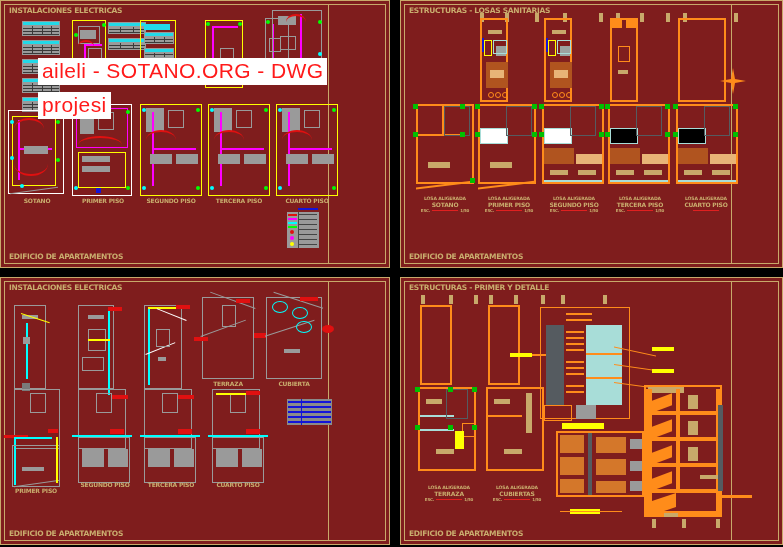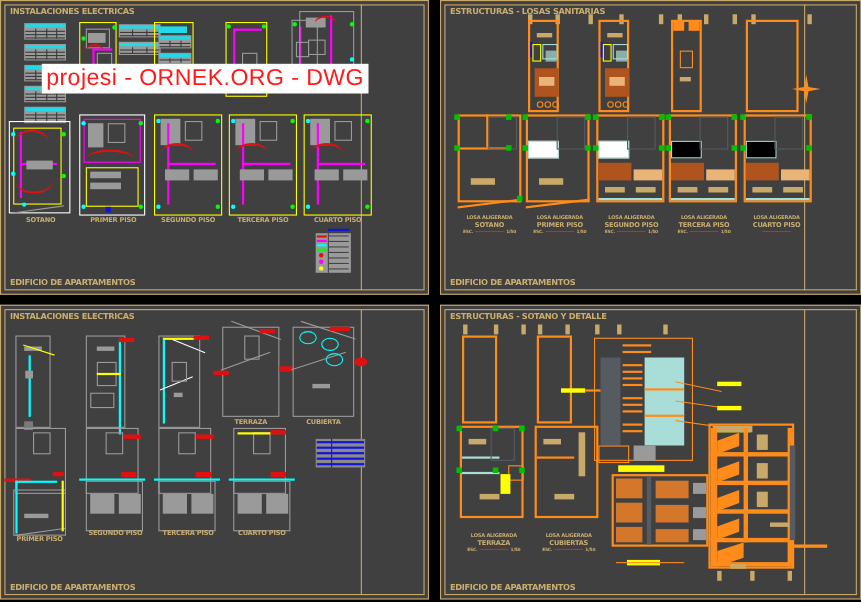--- a/index.html
+++ b/index.html
@@ -1,19 +1,19 @@
 <!DOCTYPE html>
 <html><head>
 <meta charset="utf-8">
 <style>
   html,body{margin:0;padding:0;background:#000;}
   body{width:783px;height:547px;overflow:hidden;font-family:"Liberation Sans",sans-serif;}
   #stage{position:relative;width:783px;height:547px;background:#000;}
 
-  .sheet{position:absolute;background:#404040;}
+  .sheet{position:absolute;background:#7f1d1d;}
   .sheet .outer{position:absolute;inset:0;border:1px solid #c8a96a;box-sizing:border-box;}
   .sheet .inner{position:absolute;left:4px;top:4px;right:4px;bottom:4px;border:1px solid #c8a96a;box-sizing:border-box;}
   .sheet .tblock{position:absolute;top:4px;bottom:4px;width:56px;right:4px;border-left:1px solid #c8a96a;box-sizing:border-box;}
 
   .ttl{position:absolute;color:#c9ad6e;font-weight:bold;letter-spacing:-0.3px;white-space:nowrap;
        font-family:"DejaVu Sans",sans-serif;}
   .ttl-top{font-size:7.5px;top:6px;left:9px;}
   .ttl-bot{font-size:7.5px;bottom:7px;left:9px;}
 
   .plabel{position:absolute;color:#c9ad6e;font-weight:bold;font-size:6px;white-space:nowrap;
@@ -526,21 +526,21 @@
     </div>
     <div class="plabel" style="left:209px;top:204px;width:58px;">
       <span class="l2">CUARTO PISO</span>
     </div>
   </div>
 
   <div class="sheet" style="left:400px;top:277px;width:383px;height:268px;">
     <div class="outer"></div>
     <div class="inner"></div>
     <div class="tblock" style="width:48px;"></div>
-    <div class="ttl ttl-top">ESTRUCTURAS - SOTANO Y DETALLE</div>
+    <div class="ttl ttl-top">ESTRUCTURAS - PRIMER Y DETALLE</div>
     <div class="ttl ttl-bot">EDIFICIO DE APARTAMENTOS</div>
 
     <div class="fil" style="left:21px;top:18px;width:4px;height:9px;background:#c8a96a;"></div>
     <div class="fil" style="left:49px;top:18px;width:4px;height:9px;background:#c8a96a;"></div>
     <div class="fil" style="left:74px;top:18px;width:4px;height:9px;background:#c8a96a;"></div>
     <div class="fil" style="left:89px;top:18px;width:4px;height:9px;background:#c8a96a;"></div>
     <div class="fil" style="left:114px;top:18px;width:4px;height:9px;background:#c8a96a;"></div>
     <div class="fil" style="left:141px;top:18px;width:4px;height:9px;background:#c8a96a;"></div>
     <div class="fil" style="left:161px;top:18px;width:4px;height:9px;background:#c8a96a;"></div>
     <div class="fil" style="left:203px;top:18px;width:4px;height:9px;background:#c8a96a;"></div>
@@ -641,15 +641,16 @@
     <div class="fil" style="left:288px;top:170px;width:10px;height:14px;background:#c8a96a;"></div>
     <div class="fil" style="left:300px;top:198px;width:18px;height:4px;background:#c8a96a;"></div>
     <div class="fil" style="left:318px;top:128px;width:5px;height:86px;background:#555b60;"></div>
     <div class="ln" style="left:320px;top:218px;width:32px;height:3px;background:#ff8c1a;"></div>
     <div class="fil" style="left:264px;top:236px;width:14px;height:4px;background:#c8a96a;"></div>
     <div class="fil" style="left:252px;top:242px;width:4px;height:9px;background:#c8a96a;"></div>
     <div class="fil" style="left:282px;top:242px;width:4px;height:9px;background:#c8a96a;"></div>
     <div class="fil" style="left:316px;top:242px;width:4px;height:9px;background:#c8a96a;"></div>
   </div>
 
-  <div id="wm1">projesi - ORNEK.ORG - DWG</div>
+  <div id="wm1">aileli - SOTANO.ORG - DWG</div>
+  <div id="wm2">projesi</div>
 
 </div>
 
 </body></html>

